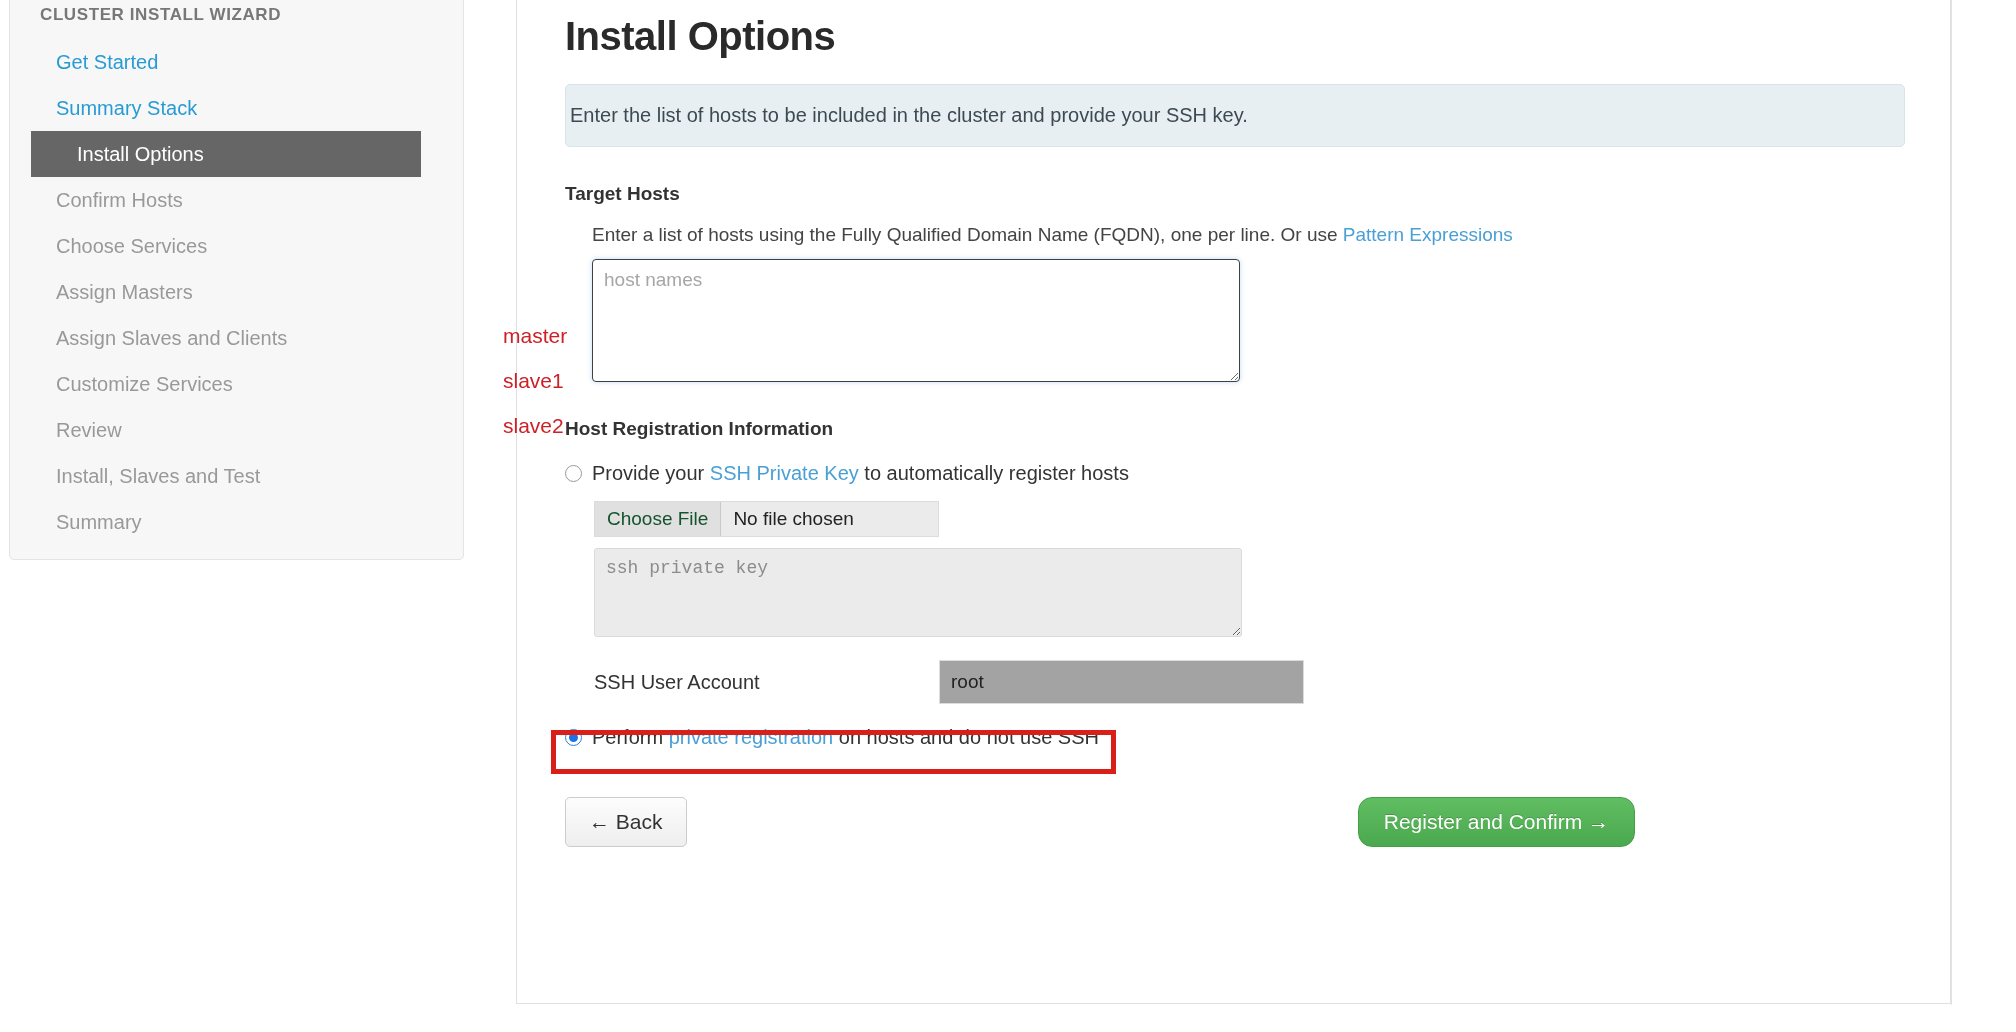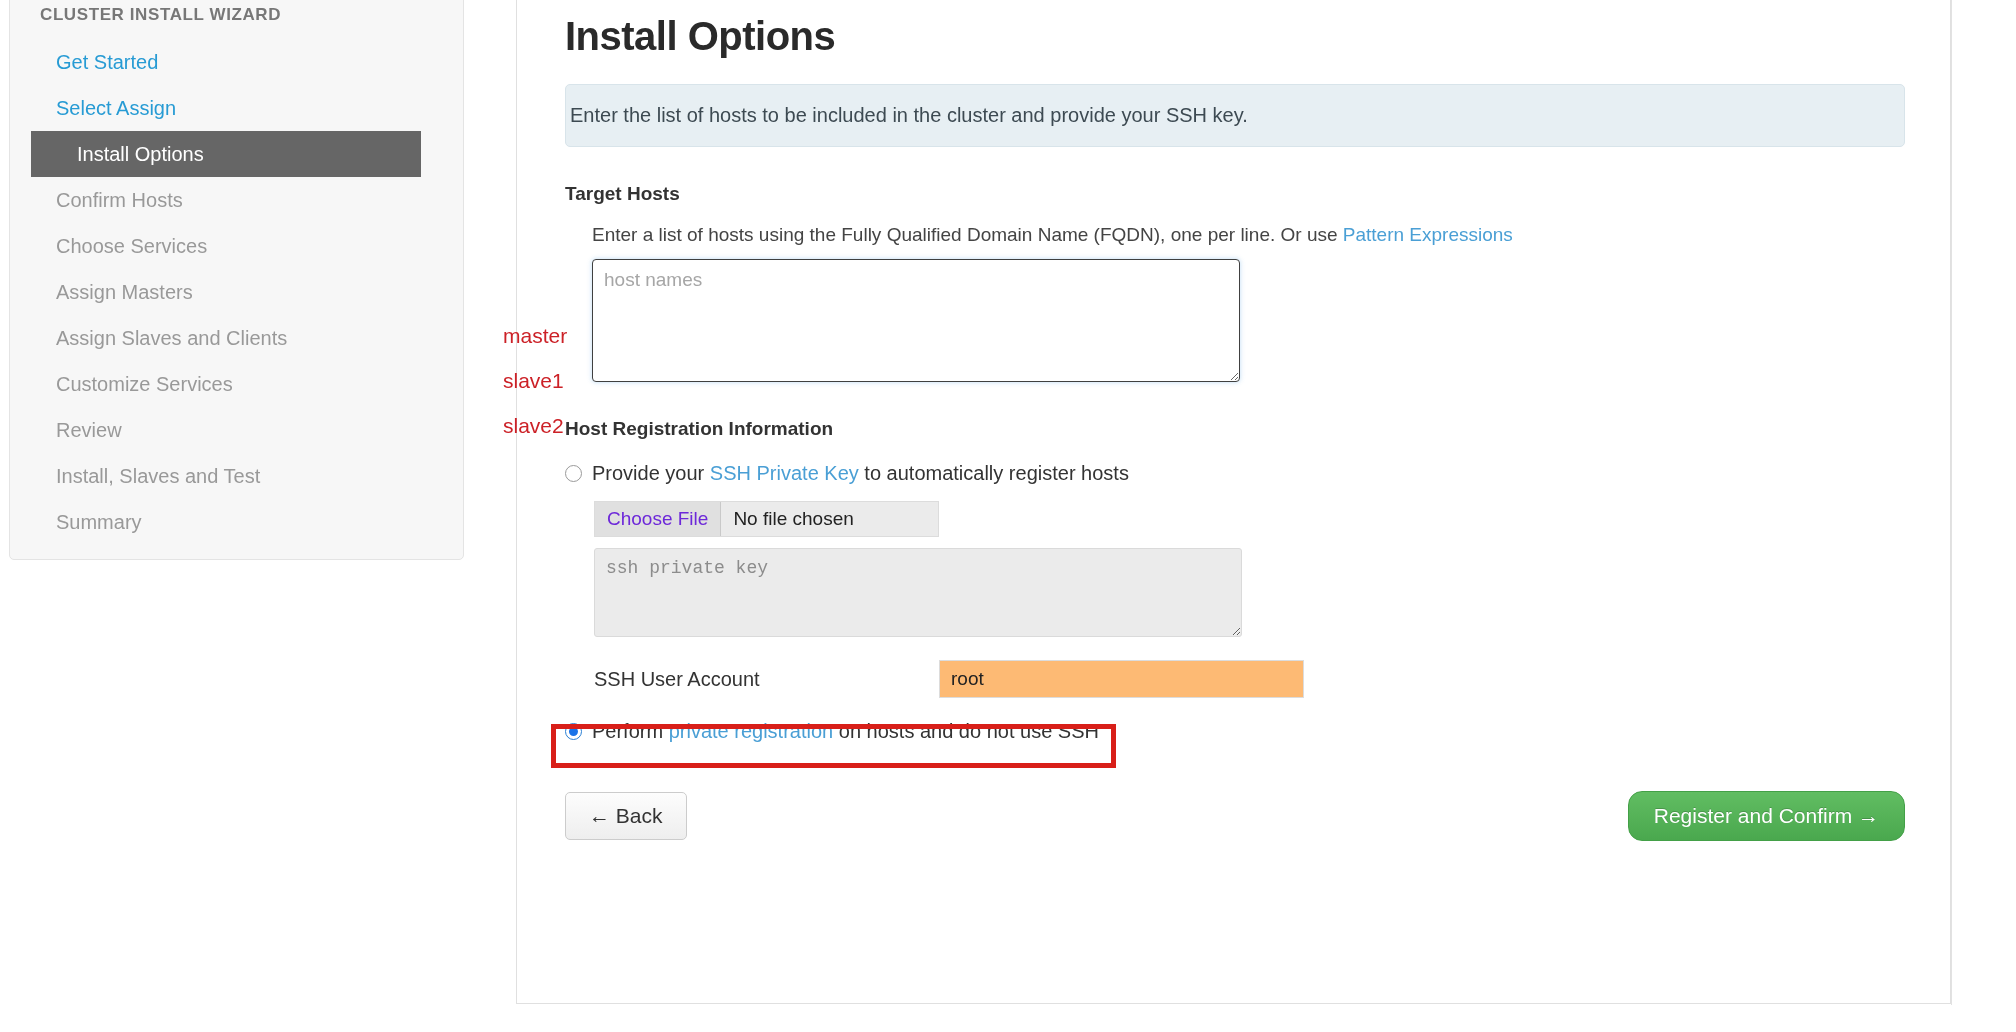--- a/index.html
+++ b/index.html
@@ -170,21 +170,21 @@
     align-items: stretch;
     background: #ebebeb;
     border: 1px solid #dcdcdc;
     width: 345px;
     height: 36px;
     box-sizing: border-box;
   }
   .file-btn {
     background: #e0e0e0;
     border-right: 1px solid #c9c9c9;
-    color: #6d28d9;
+    color: #14532d;
     font-size: 19px;
     padding: 0 12px;
     display: flex;
     align-items: center;
   }
   .file-name {
     color: #222222;
     font-size: 19px;
     padding: 0 12px;
     display: flex;
@@ -212,22 +212,22 @@
 
   .account-row {
     margin-top: 23px;
     margin-left: 29px;
     display: flex;
     align-items: center;
   }
   .account-label { font-size: 20px; color: #333333; width: 345px; }
   .account-input {
     width: 365px;
-    height: 38px;
-    background: #fdba74;
+    height: 44px;
+    background: #a3a3a3;
     border: 1px solid #dcdcdc;
     font-family: "Liberation Sans", sans-serif;
     font-size: 19px;
     color: #222222;
     padding: 16px 11px;
     box-sizing: border-box;
     outline: none;
   }
 
   
@@ -239,23 +239,22 @@
     width: 565px;
     height: 44px;
     border: 5px solid #d81f19;
     box-sizing: border-box;
     pointer-events: none;
   }
 
   .button-bar {
     margin-top: 48px;
     display: flex;
-    align-items: center;
     justify-content: space-between;
-    width: 1340px;
+    width: 1070px;
   }
   .btn-back {
     background: linear-gradient(#fdfdfd, #eeeeee);
     border: 1px solid #cccccc;
     border-radius: 5px;
     font-family: "Liberation Sans", sans-serif;
     font-size: 21px;
     color: #333333;
     padding: 11px 23px;
     cursor: pointer;
@@ -283,21 +282,21 @@
 </style>
 </head>
 <body>
 
 <div id="root">
 
   <div class="sidebar">
     <div class="sidebar-title">CLUSTER INSTALL WIZARD</div>
     <ul class="sidebar-list">
       <li class="sidebar-item link">Get Started</li>
-      <li class="sidebar-item link">Select Assign</li>
+      <li class="sidebar-item link">Summary Stack</li>
       <li class="sidebar-item active">Install Options</li>
       <li class="sidebar-item">Confirm Hosts</li>
       <li class="sidebar-item">Choose Services</li>
       <li class="sidebar-item">Assign Masters</li>
       <li class="sidebar-item">Assign Slaves and Clients</li>
       <li class="sidebar-item">Customize Services</li>
       <li class="sidebar-item">Review</li>
       <li class="sidebar-item">Install, Slaves and Test</li>
       <li class="sidebar-item">Summary</li>
     </ul>

